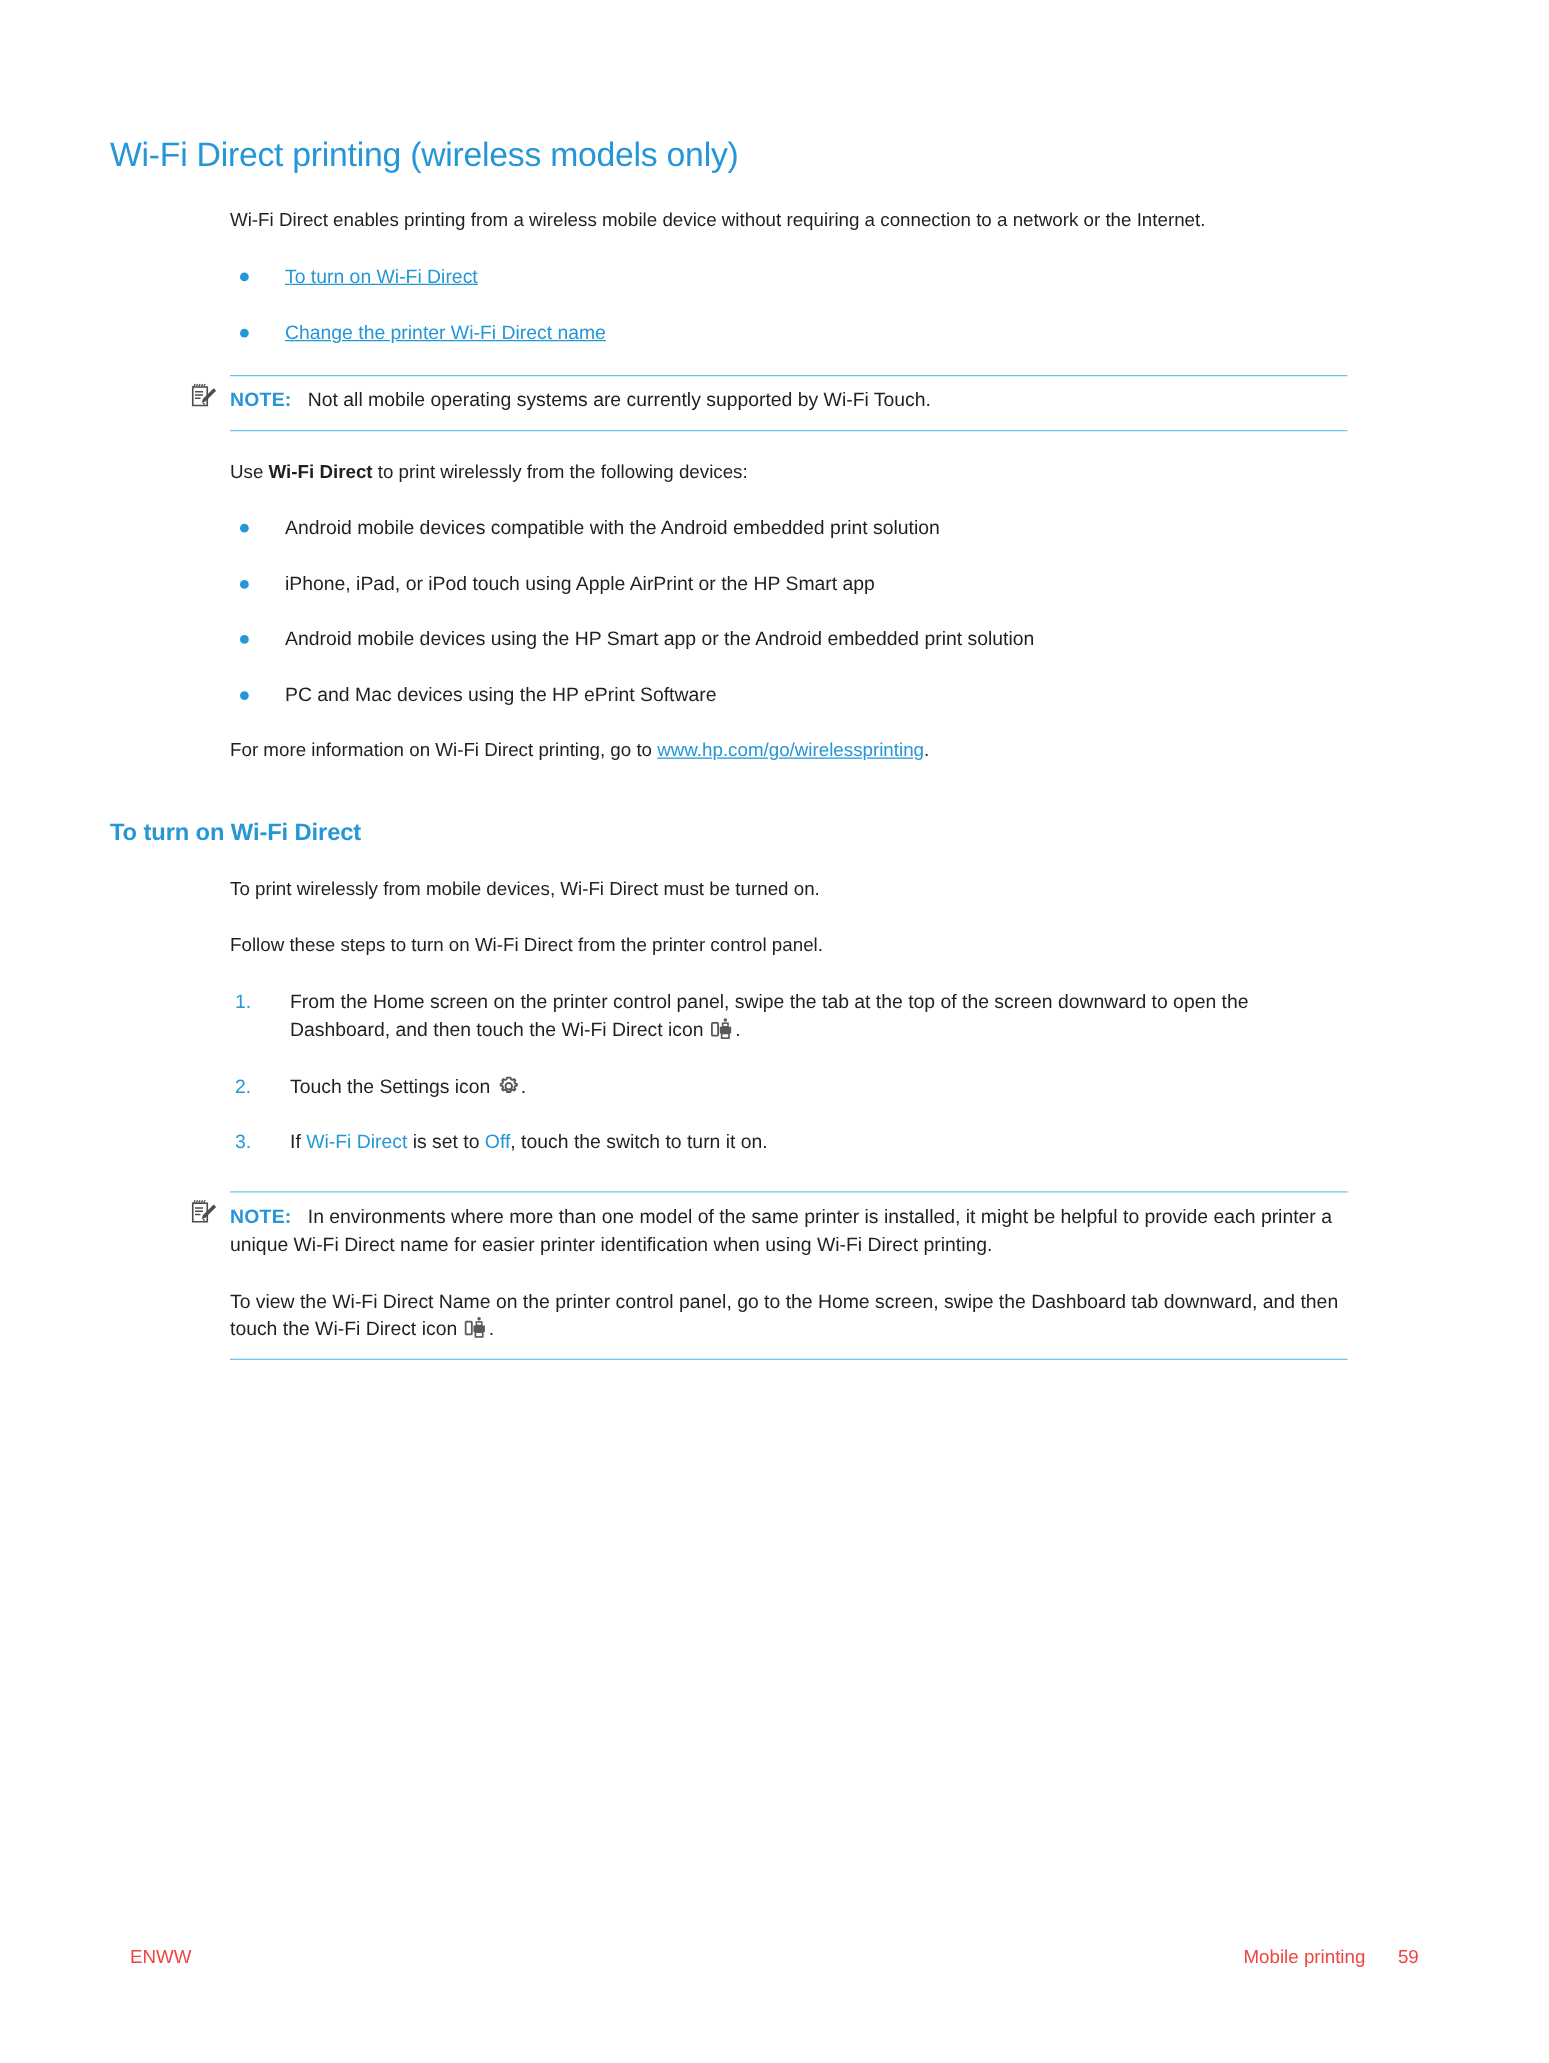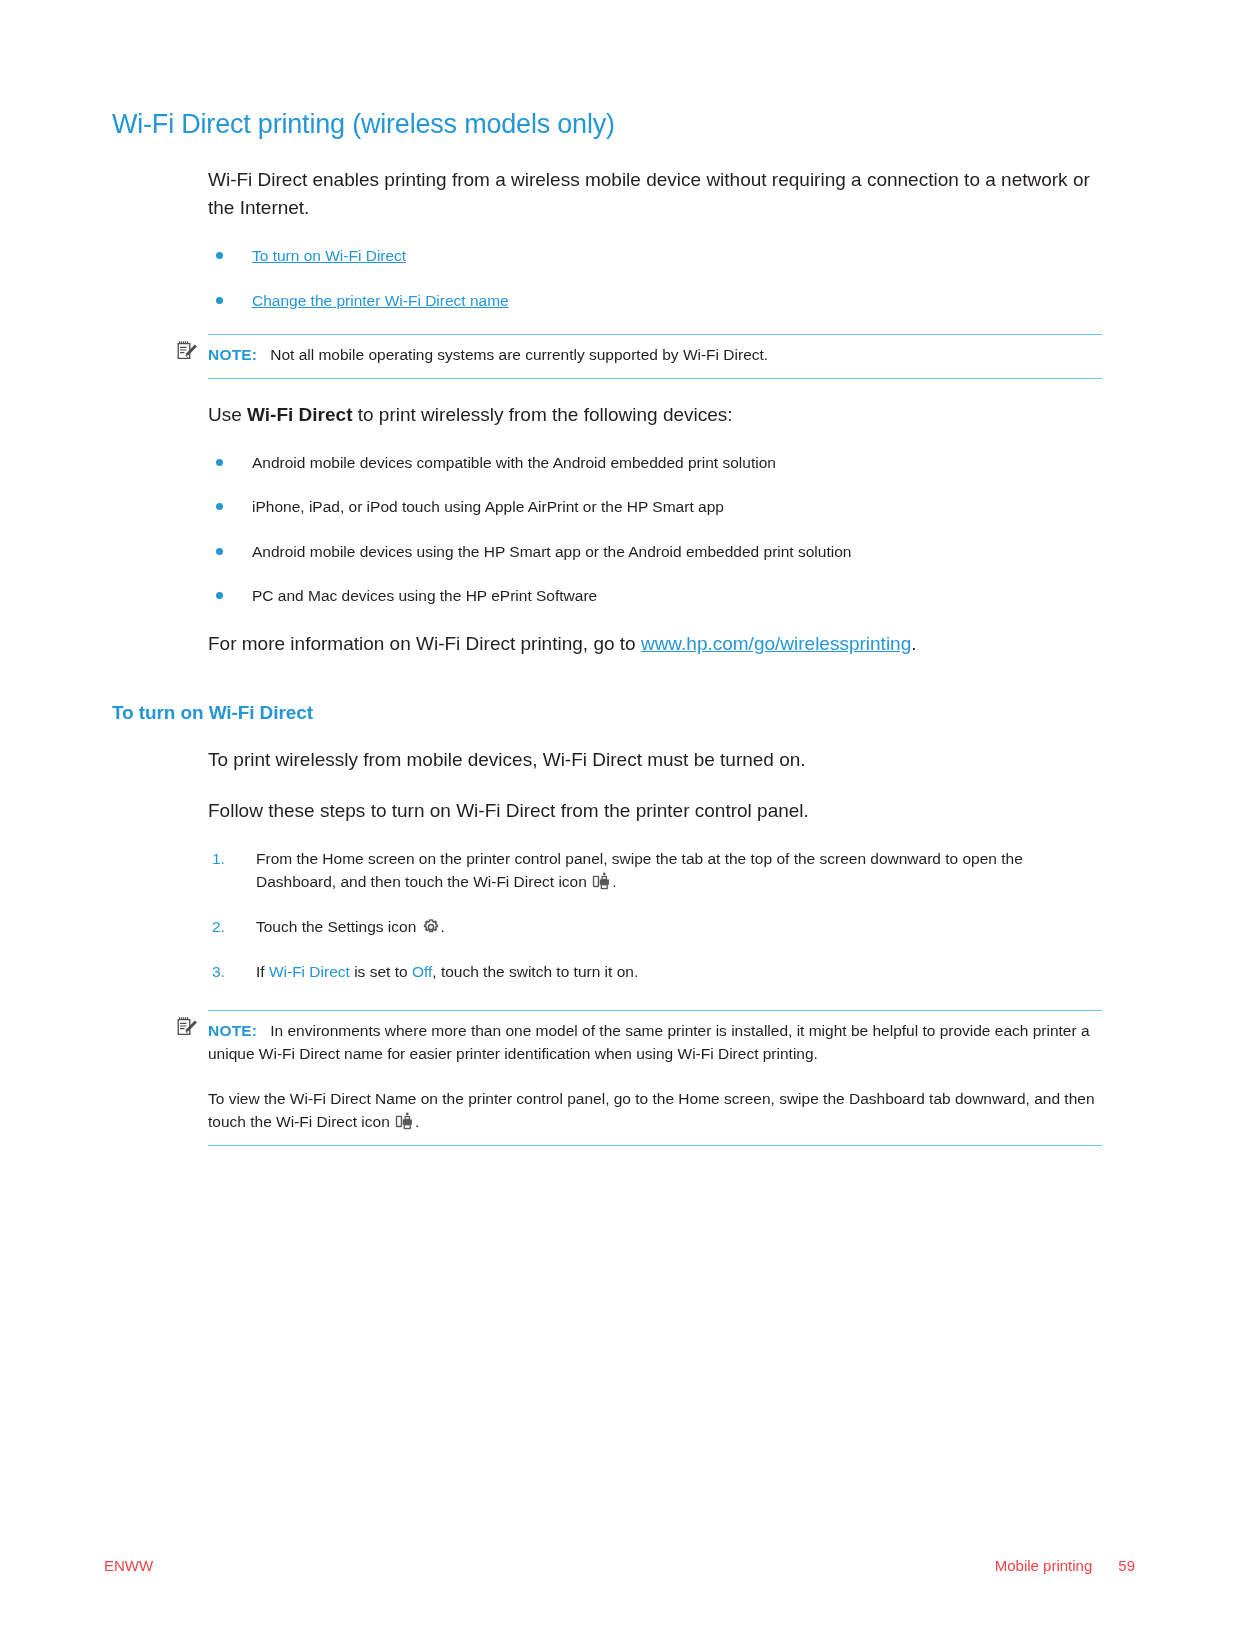--- a/index.html
+++ b/index.html
@@ -14,21 +14,21 @@
   .page {
     position: relative;
     width: 1239px;
     height: 1650px;
     background: #ffffff;
     box-sizing: border-box;
     overflow: hidden;
   }
   .content {
     position: absolute;
-    left: 112px;
+    left: 88px;
     top: 108px;
     width: 990px;
   }
 
   
   .h1 {
     color: #2596d6;
     font-size: 27px;
     font-weight: 400;
     letter-spacing: -0.2px;
@@ -42,21 +42,21 @@
     letter-spacing: -0.1px;
     margin: 44px 0 22px 0;
     line-height: 1.2;
   }
 
   
   .indent {
     margin-left: 96px;
   }
   p.body {
-    font-size: 19px;
+    font-size: 15px;
     line-height: 1.47;
     margin: 0 0 23px 0;
     color: #231f20;
   }
   p.body:last-child { margin-bottom: 0; }
 
   .ui-label { color: #2596d6; }
   .bold { font-weight: 700; }
 
   a.link {
@@ -210,21 +210,21 @@
           <g stroke="#4d4d4f" stroke-width="1.1" fill="none">
             <path d="M4.1 4.4 l0.9 -2.2 M6.1 4.4 l0.9 -2.2 M8.1 4.4 l0.9 -2.2 M10.1 4.4 l0.9 -2.2 M12.1 4.4 l0.9 -2.2"></path>
           </g>
           <g fill="#4d4d4f">
             <path d="M19.9 5.6 l2.0 2.0 -8.6 8.6 -2.9 0.9 0.9 -2.9 z"></path>
           </g>
           <path d="M11.3 17.1 l1.5 1.5" stroke="#4d4d4f" stroke-width="1"></path>
         </svg>
       </span>
       <p>
-        <span class="note-label">NOTE:</span><span class="note-gap"></span><span>Not all mobile operating systems are currently supported by Wi-Fi Direct.</span>
+        <span class="note-label">NOTE:</span><span class="note-gap"></span><span>Not all mobile operating systems are currently supported by Wi-Fi Touch.</span>
       </p>
     </div>
 
     <div class="indent">
       <p class="body"><span>Use </span><span class="bold">Wi-Fi Direct</span><span> to print wirelessly from the following devices:</span></p>
 
       <ul class="bullets">
         <li>
           <span class="dot"></span>
           <span>Android mobile devices compatible with the Android embedded print solution</span>

